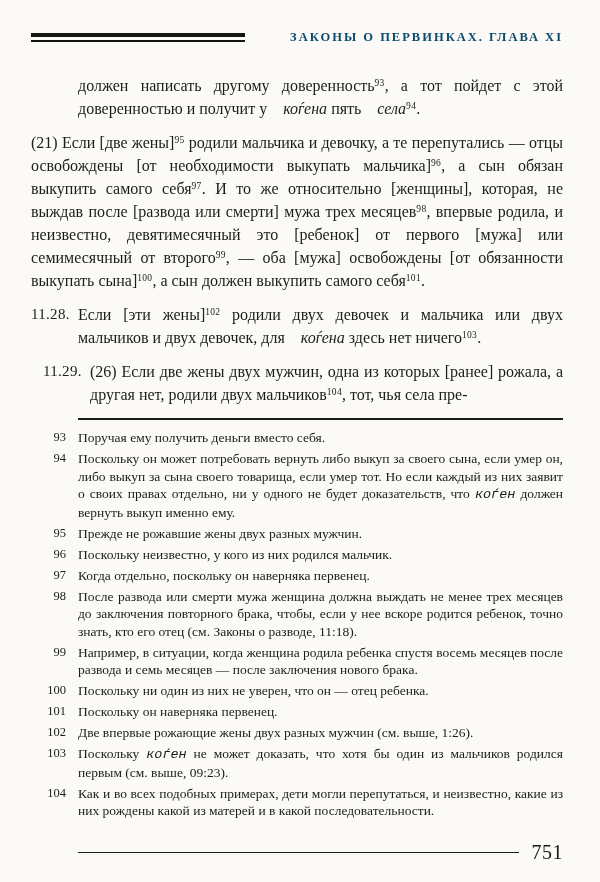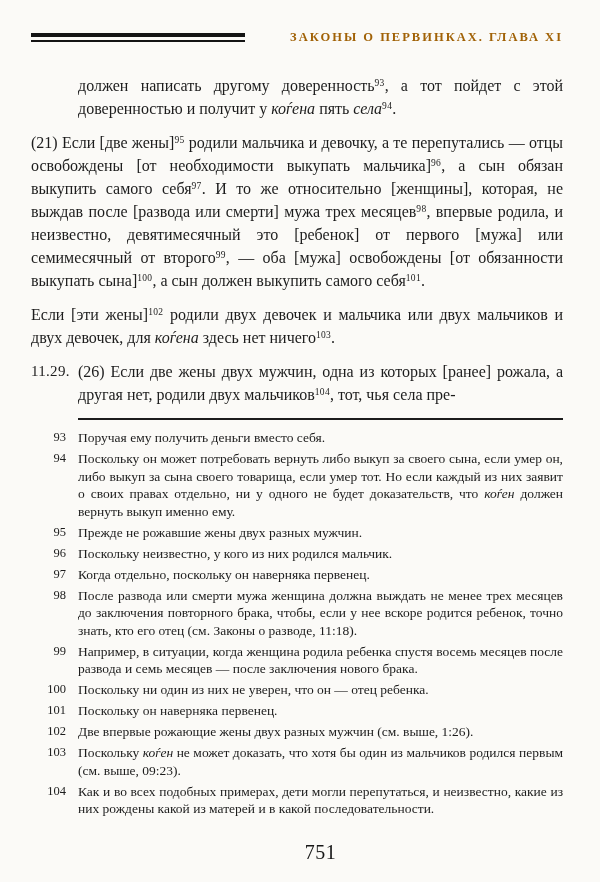--- a/index.html
+++ b/index.html
@@ -23,33 +23,33 @@
     box-sizing: content-box;
     flex: 0 0 auto;
   }
   .chapter-title {
     flex: 1;
     text-align: right;
     font-size: 12.5px;
     font-weight: 700;
     letter-spacing: 2px;
     white-space: nowrap;
-    color: #a16207;
+    color: #0c4a6e;
   }
   
   .main { font-size: 16px; line-height: 23px; }
   .para { display: flex; margin-bottom: 11px; }
-  .para:last-child { margin-bottom: 0; }
+  .para:last-child { margin-bottom: 0; margin-left: 12px; }
   .para-num {
     flex: 0 0 47px;
     font-size: 15px;
     letter-spacing: 0.3px;
   }
   .para-text { flex: 1; text-align: justify; hyphens: auto; }
-  .para-text i { font-style: italic; }
+  .para-text i { font-style: italic; margin-left: 12px; }
   sup {
     font-size: 9.5px;
     line-height: 0;
     vertical-align: 5px;
     letter-spacing: 0.3px;
   }
   
   .footnote-sep {
     margin: 12px 0 9px 47px;
     border-top: 2px solid #1c1c1c;
@@ -58,26 +58,26 @@
   .footnotes { font-size: 13.5px; line-height: 17.5px; }
   .fn { display: flex; margin-bottom: 3.5px; }
   .fn-num {
     flex: 0 0 47px;
     box-sizing: border-box;
     text-align: right;
     padding-right: 12px;
     font-size: 12.5px;
   }
   .fn-text { flex: 1; text-align: justify; hyphens: auto; }
-  .fn-text i { font-style: italic; }
+  .fn-text i { font-style: italic; font-family: Liberation Mono, monospace; }
   
   .footer {
     position: absolute;
     left: 78px; right: 37px; bottom: 18px;
-    display: flex; align-items: center; flex-direction: column;
+    display: flex; align-items: center;
   }
   .footer-rule { flex: 1; border-top: 1.7px solid #1c1c1c; height: 0; margin-right: 13px; }
   .page-number { font-size: 20px; letter-spacing: 0.5px; color: #161616; }
 </style>
 </head>
 <body>
 
 <div class="page">
 
   <div class="header">
@@ -90,20 +90,21 @@
       <div class="para">
         <div class="para-num"></div>
         <div class="para-text"><span>должен написать другому доверенность</span><sup>93</sup><span>, а тот пойдет с этой доверенностью и получит у </span><i>коѓена</i><span> пять </span><i>села</i><sup>94</sup><span>.</span></div>
       </div>
 
       <div class="para">
         <div class="para-text"><span>(21) Если [две жены]</span><sup>95</sup><span> родили мальчика и девочку, а те перепутались — отцы освобождены [от необходимости выкупать мальчика]</span><sup>96</sup><span>, а сын обязан выкупить самого себя</span><sup>97</sup><span>. И то же относительно [женщины], которая, не выждав после [развода или смерти] мужа трех месяцев</span><sup>98</sup><span>, впервые родила, и неизвестно, девятимесячный это [ребенок] от первого [мужа] или семимесячный от второго</span><sup>99</sup><span>, — оба [мужа] освобождены [от обязанности выкупать сына]</span><sup>100</sup><span>, а сын должен выкупить самого себя</span><sup>101</sup><span>.</span></div>
       </div>
 
       <div class="para">
+        <div class="para-num">11.28.</div>
         <div class="para-text"><span>Если [эти жены]</span><sup>102</sup><span> родили двух девочек и мальчика или двух мальчиков и двух девочек, для </span><i>коѓена</i><span> здесь нет ничего</span><sup>103</sup><span>.</span></div>
       </div>
 
       <div class="para">
         <div class="para-num">11.29.</div>
         <div class="para-text"><span>(26) Если две жены двух мужчин, одна из которых [ранее] рожала, а другая нет, родили двух мальчиков</span><sup>104</sup><span>, тот, чья села пре-</span></div>
       </div>
     </div>
 
   <div class="footnote-sep"></div>

